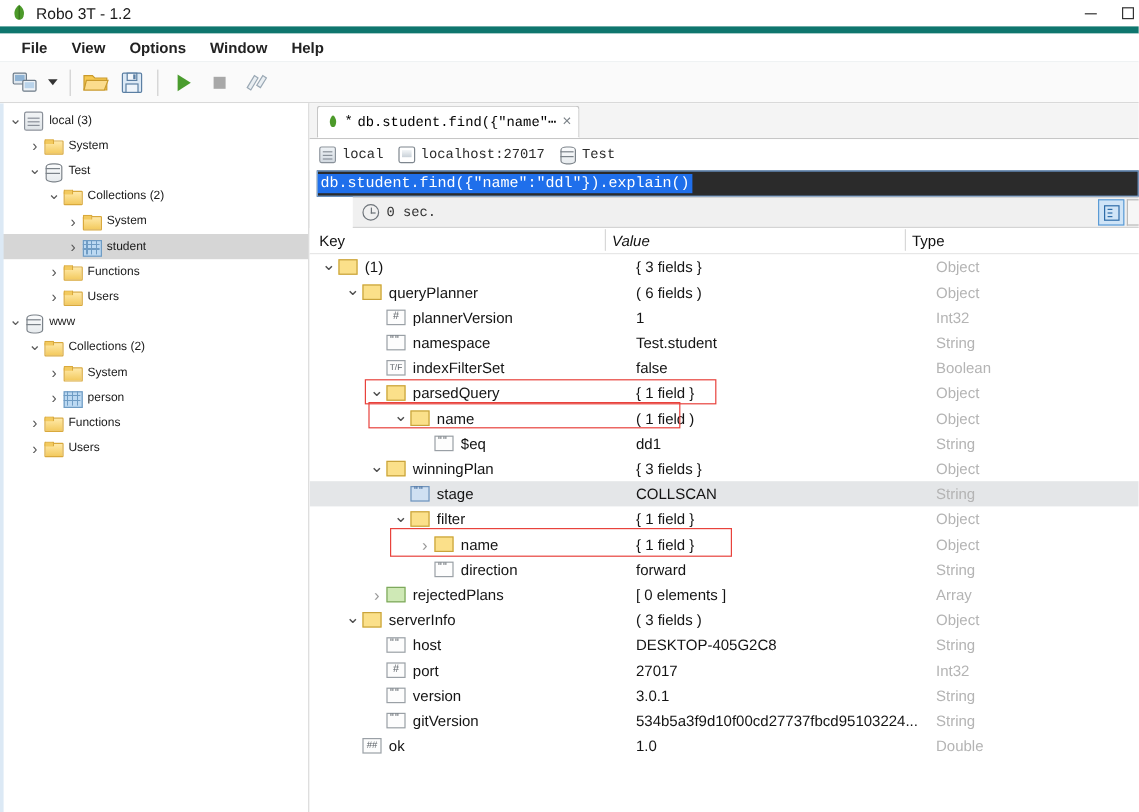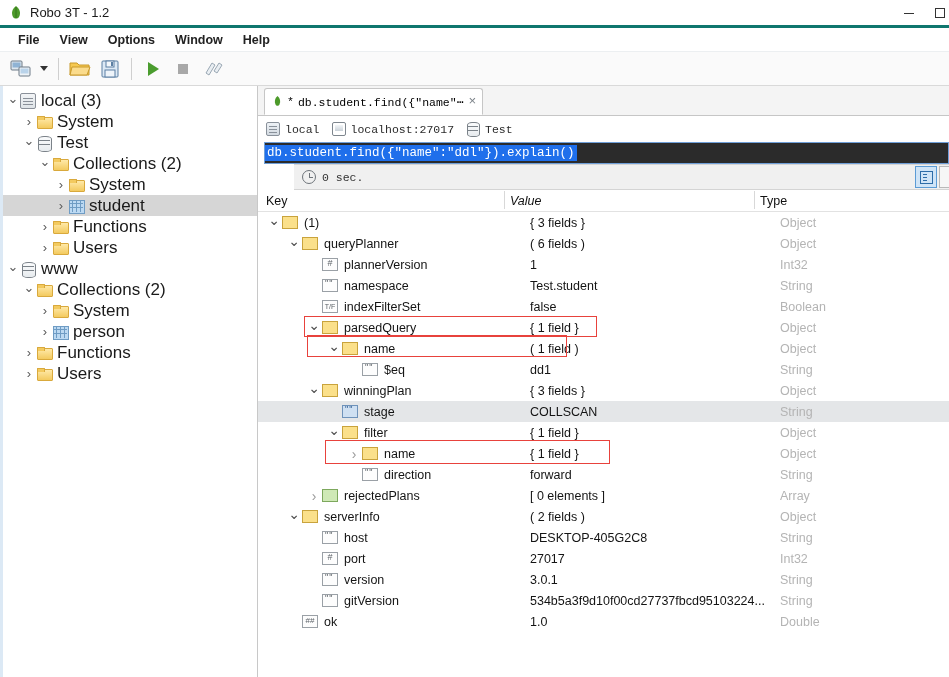--- a/index.html
+++ b/index.html
@@ -10,21 +10,21 @@
     font-family: "Liberation Sans", sans-serif;
     font-size: 12px;
     color: #000;
   }
   .app { position: relative; width: 949px; height: 677px; background:#fff; }
 
   
   .titlebar {
     height: 28px; display: flex; align-items: center;
     background: #ffffff; padding-left: 8px;
-    border-bottom: 3px solid #0f766e;
+    border-bottom: 6px solid #0f766e;
   }
   .leaf-icon { width: 16px; height: 16px; position: relative; margin-right: 6px; }
   .title-text { font-size: 13px; color: #1a1a1a; }
   .win-buttons { margin-left: auto; display: flex; height: 28px; }
   .win-btn {
     width: 45px; height: 28px; display: flex; align-items: center; justify-content: center;
     font-size: 12px; color: #333;
   }
   .win-btn:last-child { width: 18px; overflow: hidden; }
 
@@ -50,21 +50,21 @@
   
   .main { position:absolute; top:86px; left:0; right:0; bottom:0; display:flex; }
   .sidebar {
     width: 258px; background:#fff; border-right:1px solid #c8c8c8;
     padding-top: 4px; overflow:hidden; position:relative;
   }
   .sidebar::before{
     content:""; position:absolute; left:0; top:0; bottom:0; width:3px; background:#dce9f5;
   }
   .tree-row {
-    height: 21px; display:flex; align-items:center; font-size:17px; color:#1a1a1a;
+    height: 21px; display:flex; align-items:center; font-size:10px; color:#1a1a1a;
     white-space:nowrap;
   }
   .tree-row.selected { background:#d6d6d6; }
   .twisty { width:14px; height:21px; display:flex; align-items:center; justify-content:center; color:#5a5a5a; font-size:10px; }
   .twisty.open::before { content:"\2304"; font-size:13px; line-height:6px; margin-top:-4px;}
   .twisty.closed::before { content:"\203A"; font-size:13px; }
   .ticon { width:16px; height:16px; margin-right:5px; flex:0 0 16px; position:relative; }
 
   
   .ic-server { background:linear-gradient(#f2f4f6,#dfe4e8); border:1px solid #8a9099; border-radius:2px; }
@@ -535,21 +535,21 @@
             <div class="gv">[ 0 elements ]</div>
             <div class="gt">Array</div>
           </div>
           <div class="grow">
             <div class="gk">
               <span class="ind" style="width: 20px;"></span>
               <span class="tw open"></span>
               <span class="vi vi-obj"></span>
               <span>serverInfo</span>
             </div>
-            <div class="gv">( 2 fields )</div>
+            <div class="gv">( 3 fields )</div>
             <div class="gt">Object</div>
           </div>
           <div class="grow">
             <div class="gk">
               <span class="ind" style="width: 40px;"></span>
               <span class="tw none"></span>
               <span class="vi vi-str"></span>
               <span>host</span>
             </div>
             <div class="gv">DESKTOP-405G2C8</div>

